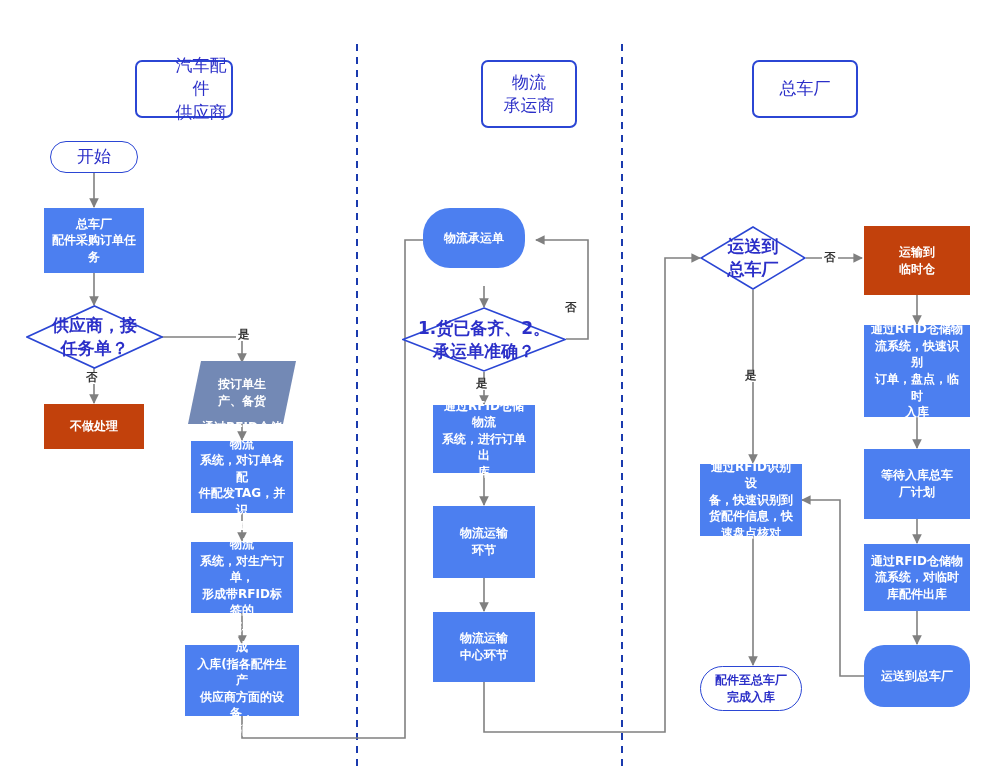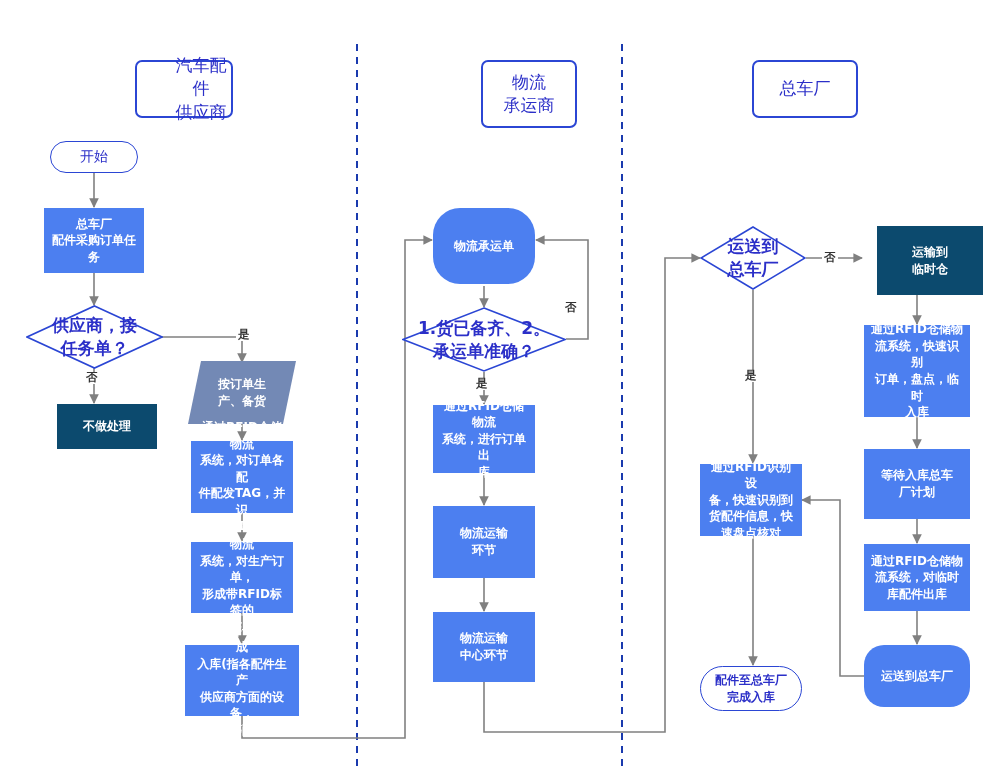--- a/index.html
+++ b/index.html
@@ -47,44 +47,43 @@
     font-size: 17px;
     font-weight: 400;
   }
 
   
   .terminator {
     background: #ffffff;
     border: 1.6px solid #2B46D4;
     border-radius: 100px;
     color: #2B2FC8;
-    font-size: 14px;
+    font-size: 17px;
   }
   .terminator.small {
     font-size: 12px;
     font-weight: bold;
   }
 
   
   .process {
     background: #4C7FF0;
     color: #ffffff;
     font-size: 12px;
     font-weight: bold;
     padding: 4px 7px;
   }
 
   
   .process-alt {
-    background: #0c4a6e;
+    background: #c2410c;
     color: #ffffff;
     font-size: 12px;
     font-weight: bold;
     padding: 4px 7px;
-    margin-left: 13px;
   }
 
   
   .decision {
     color: #2B2FC8;
     font-size: 17px;
     font-weight: bold;
     background: transparent;
   }
   .decision .dia-shape {
@@ -231,21 +230,21 @@
   <div class="node process" style="left:191px; top:542px; width:102px; height:71px;">通过RFID仓储物流
 系统，对生产订单，
 形成带RFID标签的
 订单</div>
 
   <div class="node process" style="left:185px; top:645px; width:114px; height:71px;">配件备齐，配件完成
 入库(指各配件生产
 供应商方面的设备，
 材料等配件库</div>
 
-  <div class="node process" style="left:433px; top:208px; width:102px; height:76px;border-radius:27px;">物流承运单</div>
+  <div class="node process" style="left:423px; top:208px; width:102px; height:60px;border-radius:27px;">物流承运单</div>
 
   <div class="node decision" style="left:402px; top:307px; width:164px; height:65px;">
     <svg class="dia-shape" viewBox="0 0 164 65" preserveAspectRatio="none">
       <polygon points="82,1 163,32.5 82,64 1,32.5" fill="#ffffff" stroke="#2B46D4" stroke-width="1.6"></polygon>
     </svg>
     <span class="dia-label">1.货已备齐、2。
 承运单准确？</span>
   </div>
 
   <div class="node process" style="left:433px; top:405px; width:102px; height:68px;">通过RFID仓储物流

